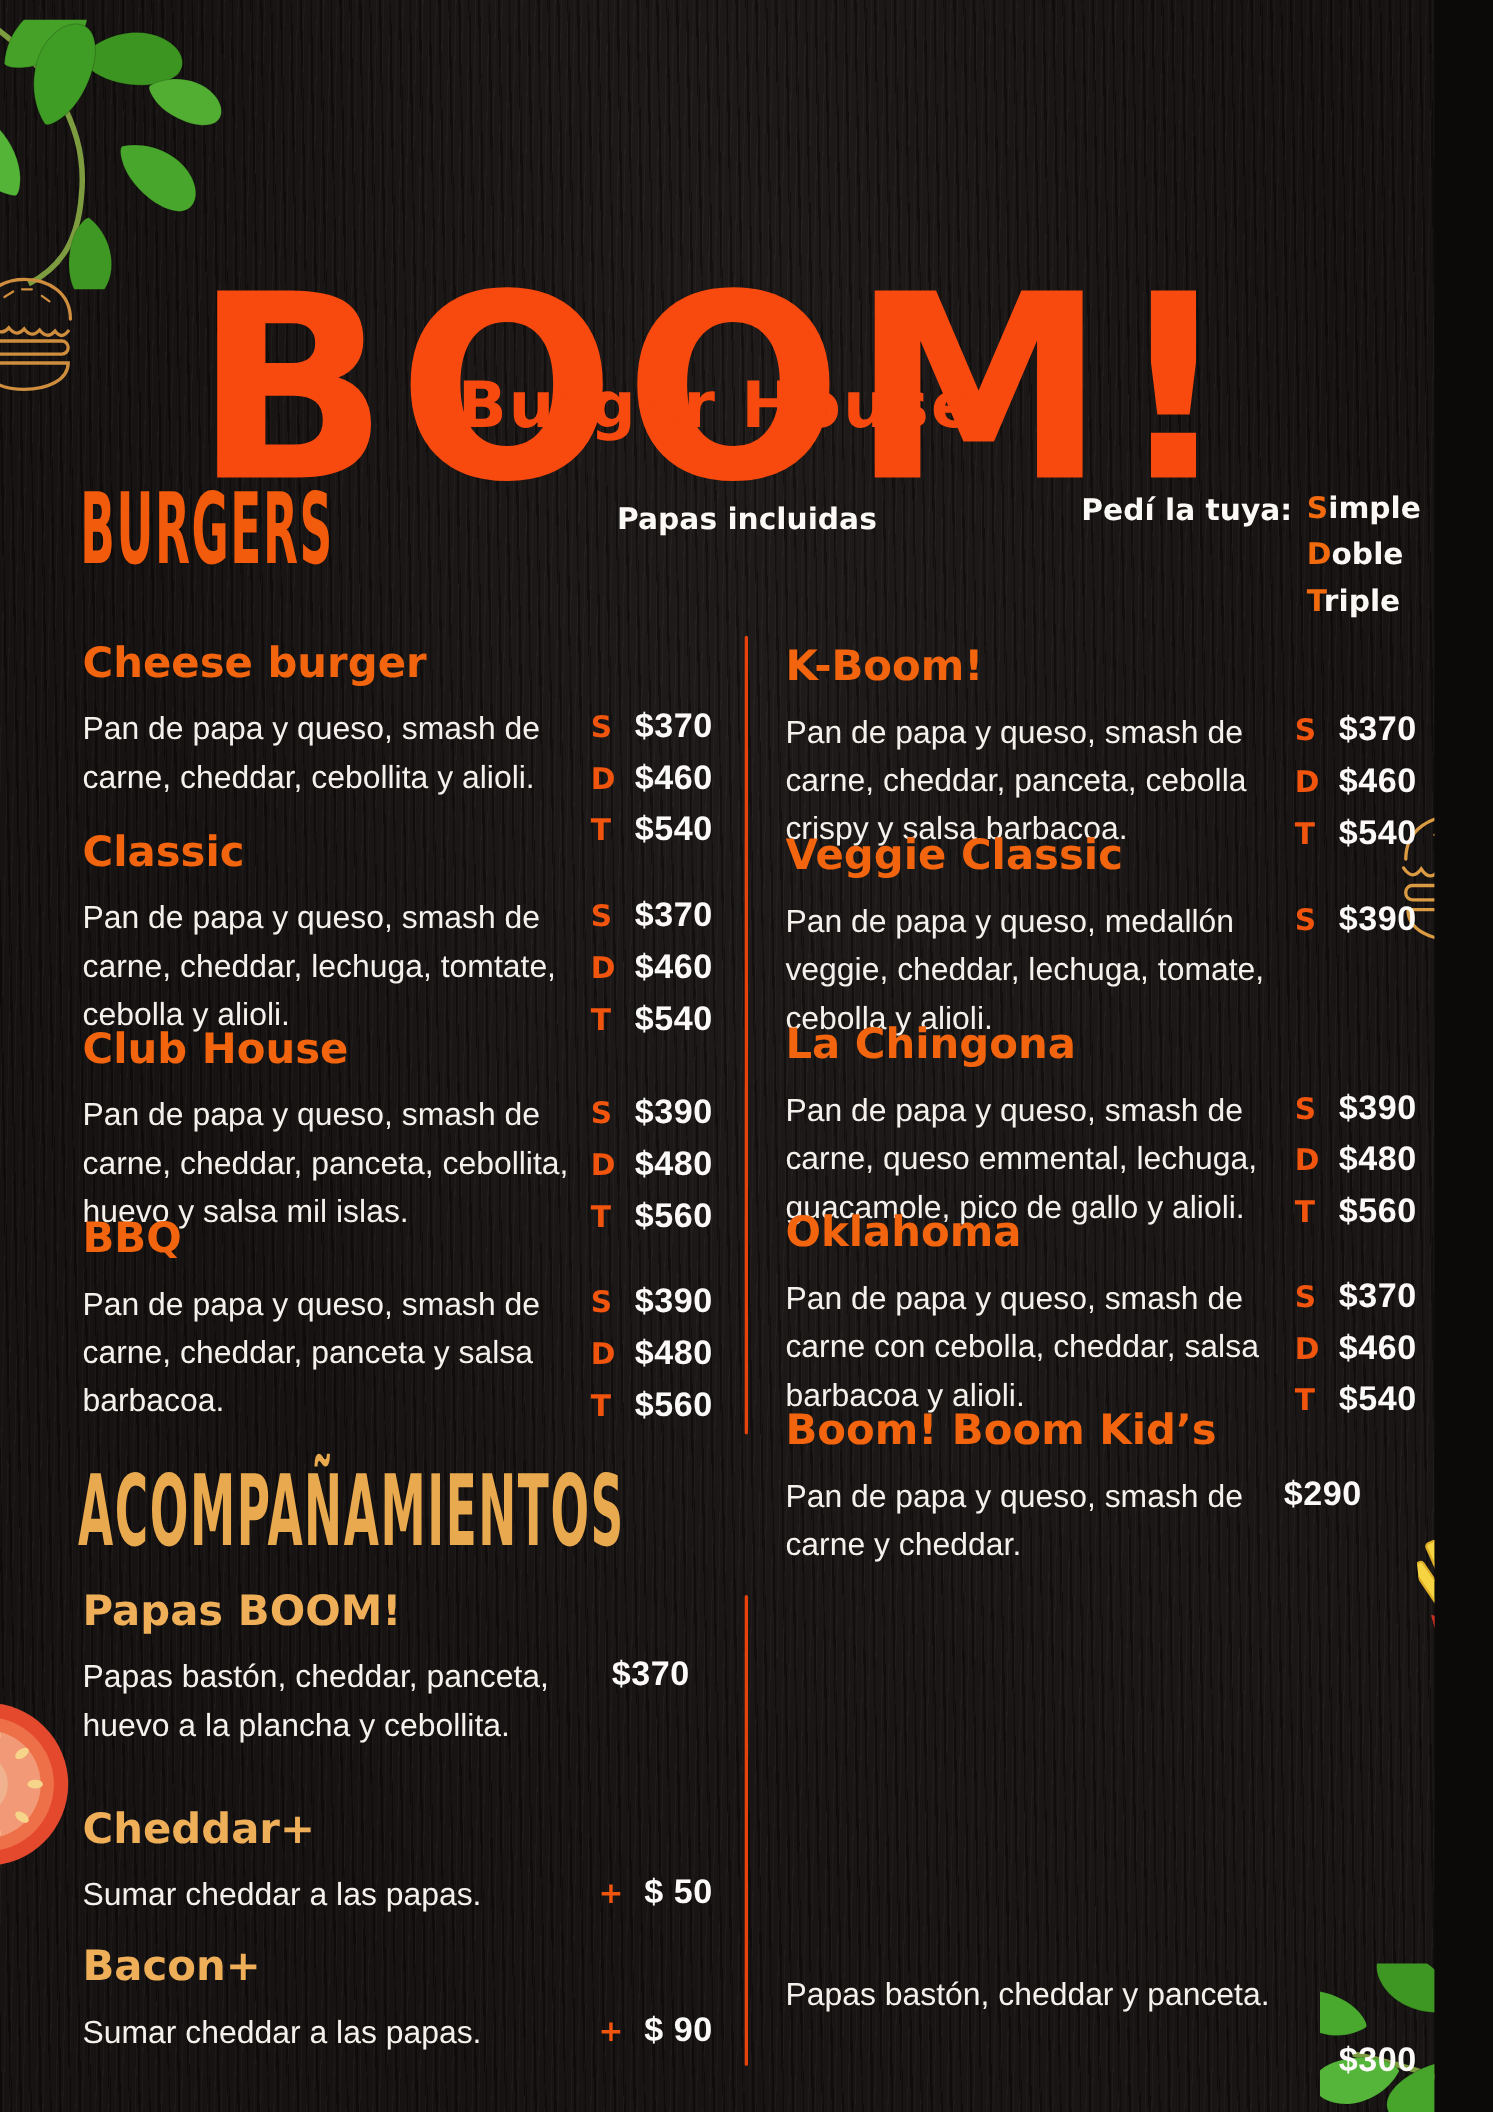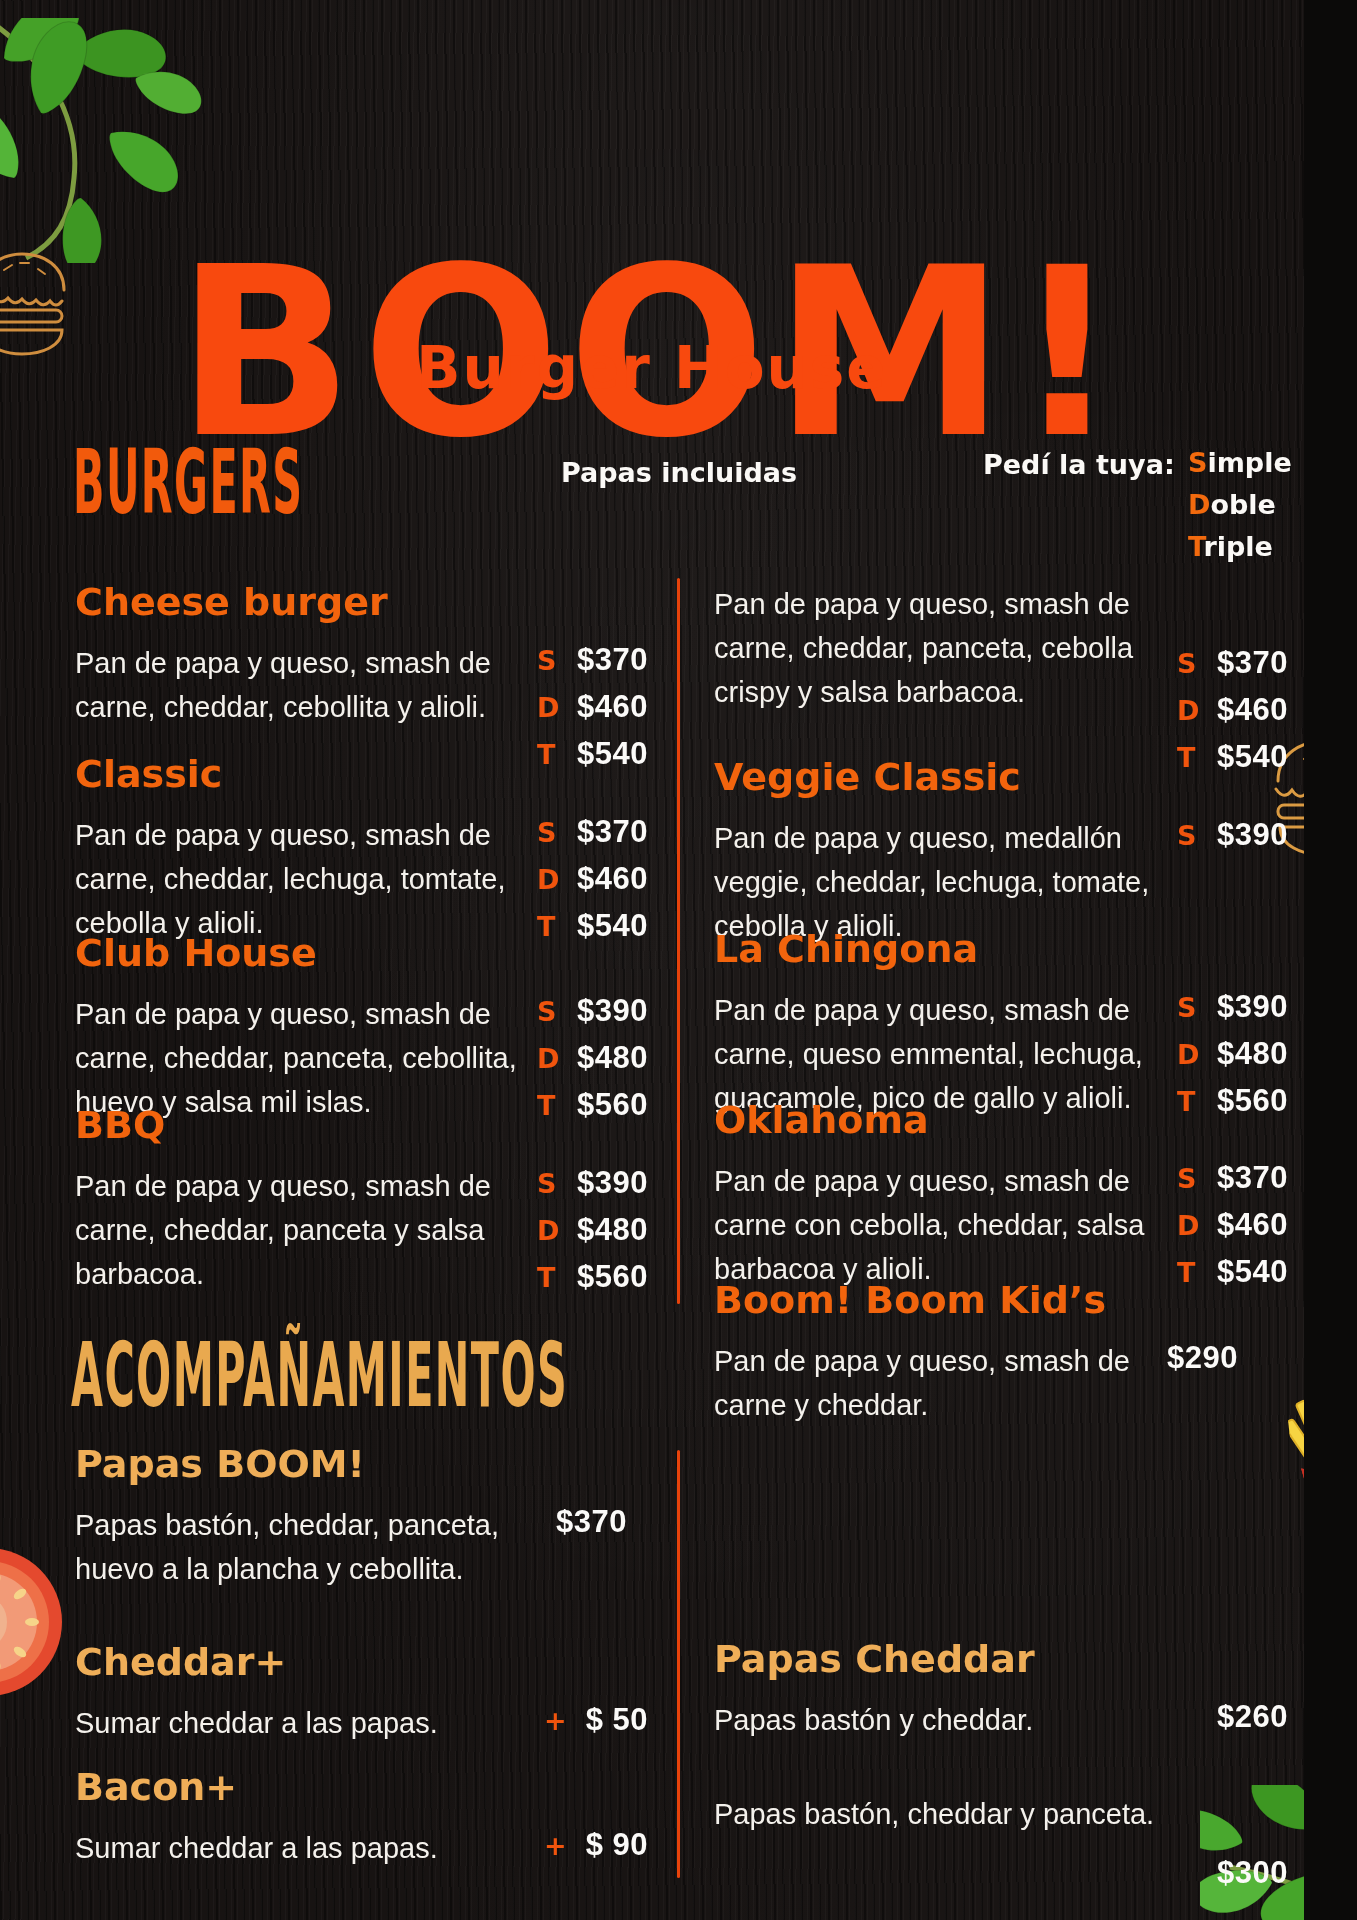--- a/index.html
+++ b/index.html
@@ -232,20 +232,21 @@
           <span class="pv">$480</span>
         </div>
       <div class="pr">
           <span class="pk">T</span>
           <span class="pv">$560</span>
         </div>
     </div>
   </div>
 
   <div class="item right-col" style="top:582px">
+    <div class="t orange">K-Boom!</div>
     <div class="d">Pan de papa y queso, smash de
 carne, cheddar, panceta, cebolla
 crispy y salsa barbacoa.</div>
     <div class="prices">
       <div class="pr">
           <span class="pk">S</span>
           <span class="pv">$370</span>
         </div>
       <div class="pr">
           <span class="pk">D</span>
@@ -354,29 +355,20 @@
     <div class="t gold">Bacon+</div>
     <div class="d">Sumar cheddar a las papas.</div>
     <div class="prices">
       <div class="pr">
           <span class="pk">+</span>
           <span class="pv">$ 90</span>
         </div>
     </div>
   </div>
 
-  <div class="item right-col" style="top:1636px">
-    <div class="t gold">Papas Cheddar</div>
-    <div class="d">Papas bastón y cheddar.</div>
-    <div class="prices">
-      <div class="pr">
-          <span class="pv">$260</span>
-        </div>
-    </div>
-  </div>
 
   <div class="item right-col" style="top:1792px">
     <div class="d">Papas bastón, cheddar y panceta.</div>
     <div class="prices">
       <div class="pr">
           <span class="pv">$300</span>
         </div>
     </div>
   </div>
 

